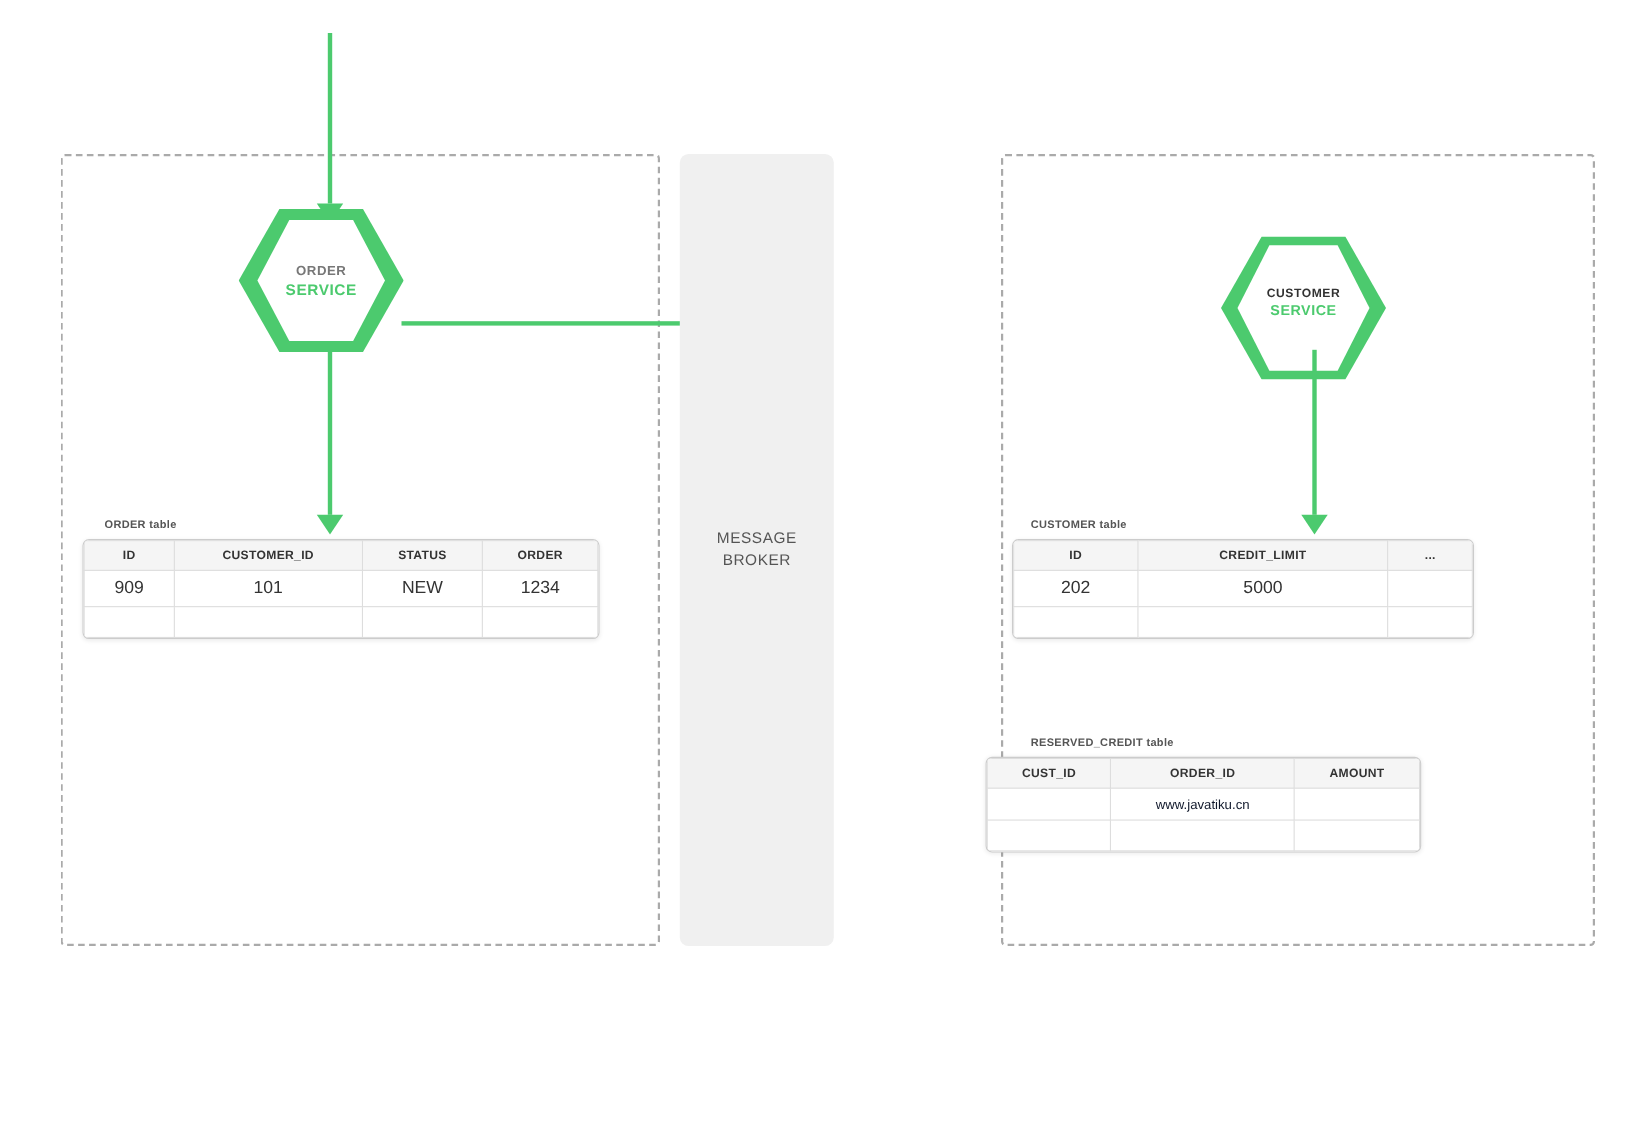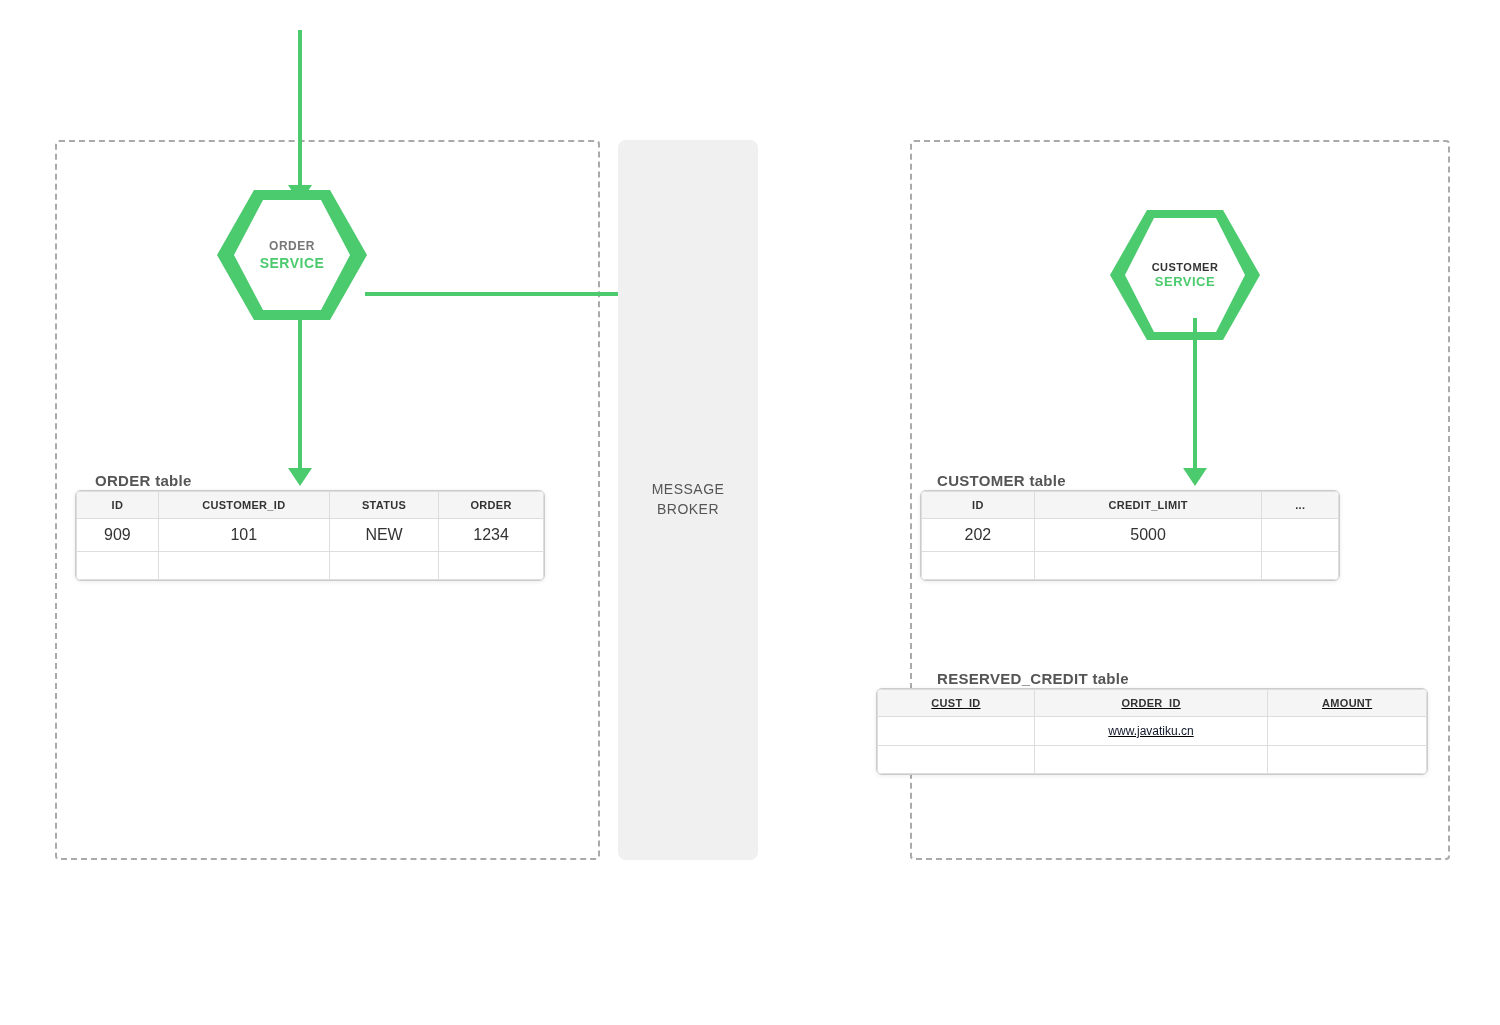--- a/index.html
+++ b/index.html
@@ -94,21 +94,21 @@
       border: 1px solid #ddd;
       text-align: center;
     }
 
     .db-table td.empty {
       height: 28px;
     }
 
     .table-label {
       position: absolute;
-      font-size: 15px;
+      font-size: 10px;
       font-weight: 600;
       color: #555;
       letter-spacing: 0.3px;
     }
 
     
     .message-broker {
       position: absolute;
       background: #f0f0f0;
       border-radius: 8px;
@@ -199,21 +199,21 @@
         </tr>
       </tbody>
     </table>
   </div>
 
   <div class="message-broker" style="left:618px; top:140px; width:140px; height:720px;">
     <div class="broker-label">MESSAGE<br>BROKER</div>
   </div>
 
   <div style="position:absolute; left:1105px; top:185px; width:160px; height:140px; display:flex; align-items:center; justify-content:center;">
-    <div style="position:relative; width:150px; height:120px; display:flex; align-items:center; justify-content:center;margin-top:40px;">
+    <div style="position:relative; width:150px; height:120px; display:flex; justify-content:center;margin-top:40px;">
 
       <svg width="150" height="130" viewBox="0 0 150 130">
         <polygon points="37,0 113,0 150,65 113,130 37,130 0,65" fill="#4cca6e"></polygon>
         <polygon points="44,8 106,8 135,65 106,122 44,122 15,65" fill="#ffffff"></polygon>
       </svg>
       <div style="position:absolute; top:50%; left:50%; transform:translate(-50%,-50%); text-align:center; z-index:2;">
         <div style="font-size:11px; font-weight:700; color:#333; letter-spacing:0.5px; line-height:1.3;">CUSTOMER</div>
         <div style="font-size:13px; font-weight:800; color:#4cca6e; letter-spacing:0.5px;">SERVICE</div>
       </div>
     </div>
@@ -245,21 +245,21 @@
           <td class="empty"></td>
           <td class="empty"></td>
           <td class="empty"></td>
         </tr>
       </tbody>
     </table>
   </div>
 
   <div class="table-label" style="left:937px; top:670px;">RESERVED_CREDIT table</div>
 
-  <div class="db-table" style="left:876px; top:688px; width:552px;text-decoration:underline;">
+  <div class="db-table" style="left:896px; top:688px; width:396px;">
     <table>
       <thead>
         <tr>
           <th>CUST_ID</th>
           <th>ORDER_ID</th>
           <th>AMOUNT</th>
         </tr>
       </thead>
       <tbody>
         <tr>

